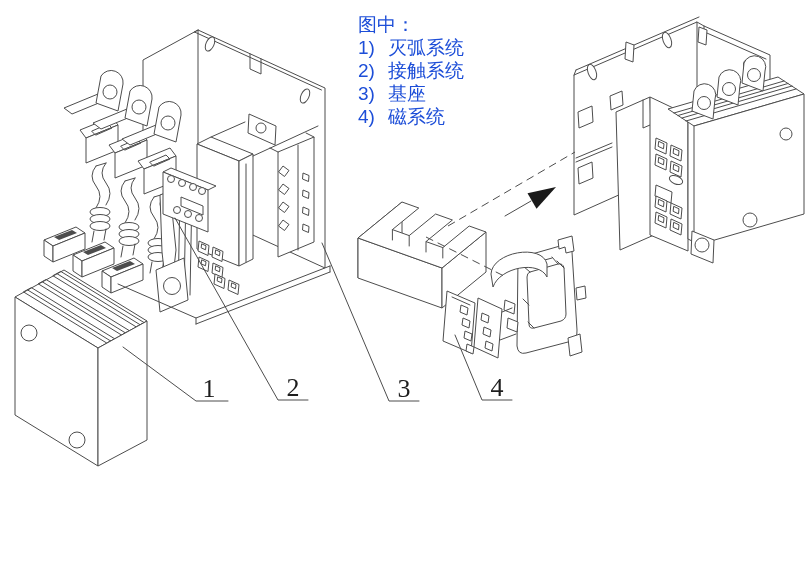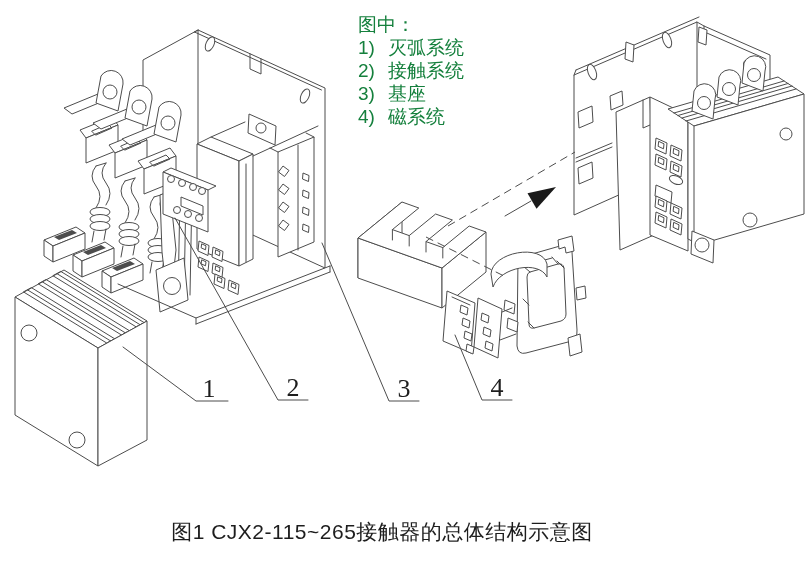--- a/index.html
+++ b/index.html
@@ -7,21 +7,21 @@
          font-family:"Liberation Sans",sans-serif;}
   .diagram-svg{position:absolute;left:0;top:0;}
   
   .ln{fill:none;stroke:#4d4d4d;stroke-width:1;stroke-linejoin:round;stroke-linecap:round;}
   .fc{fill:#ffffff;stroke:#4d4d4d;stroke-width:1;stroke-linejoin:round;}
   .dk{fill:#4d4d4d;stroke:none;}
   .dash{fill:none;stroke:#4d4d4d;stroke-width:1;stroke-dasharray:8 5;}
   .arrow{fill:#1a1a1a;stroke:none;}
   .callout-text{font-family:"Liberation Serif","DejaVu Serif",serif;font-size:26px;fill:#1d1d1d;text-anchor:middle;}
   
-  .legend{position:absolute;left:358px;top:13px;color:#15803d;font-size:19px;line-height:23px;}
+  .legend{position:absolute;left:358px;top:13px;color:#1d4ed8;font-size:19px;line-height:23px;}
   .legend-row{display:flex;}
   .legend-no{width:30px;flex:0 0 30px;}
   
   .caption{position:absolute;left:120px;top:518px;width:524px;text-align:center;
            font-size:21px;color:#1d1d1d;letter-spacing:.5px;}
 </style>
 </head>
 <body>
 
 <div class="stage">
@@ -284,15 +284,14 @@
     <div class="legend-row">
       <span class="legend-no">3)</span>
       <span>基座</span>
     </div>
     <div class="legend-row">
       <span class="legend-no">4)</span>
       <span>磁系统</span>
     </div>
   </div>
 
-  <div class="caption">图1 CJX2-115~265接触器的总体结构示意图</div>
 
 </div>
 
 </body></html>

